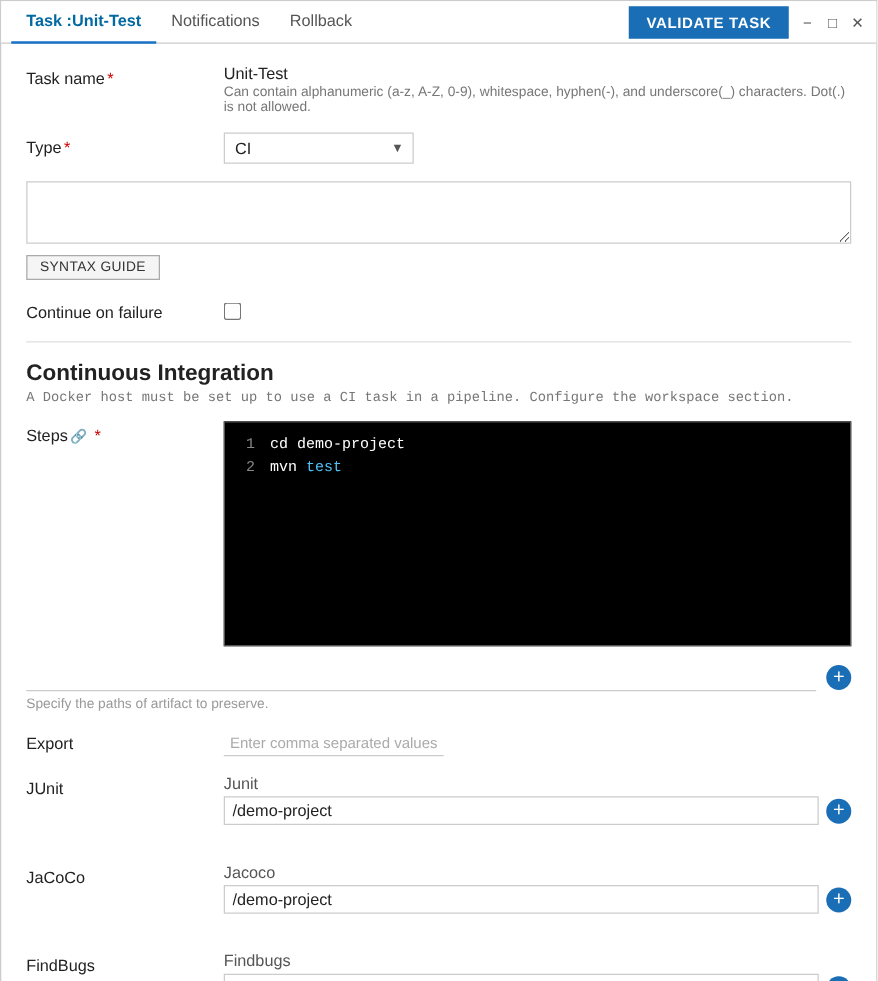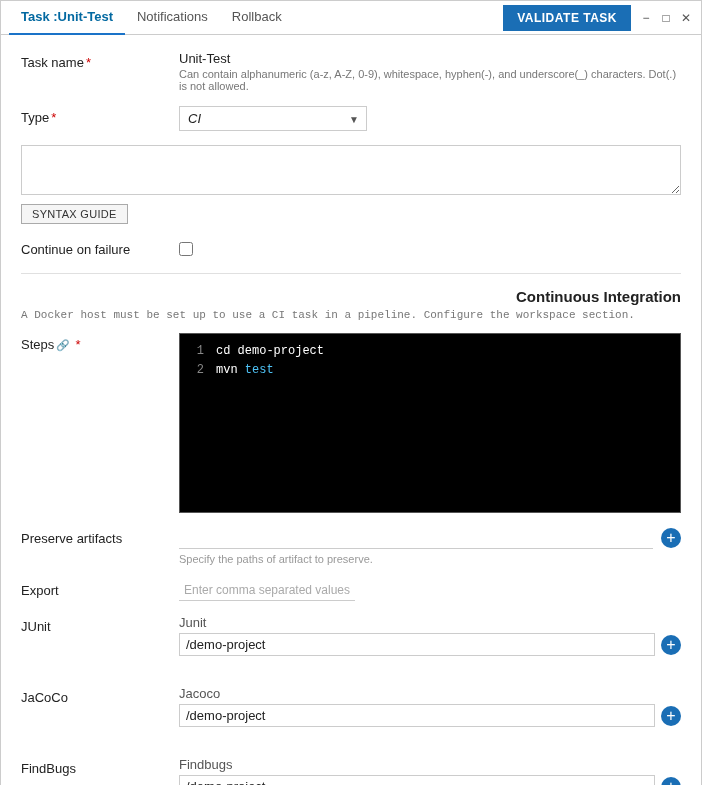--- a/index.html
+++ b/index.html
@@ -120,24 +120,23 @@
     .select-wrapper {
       position: relative;
       display: inline-block;
     }
     .form-select {
       appearance: none;
       border: 1px solid #ccc;
       background: #fff;
       padding: 4px 24px 4px 8px;
       font-size: 13px;
-      width: 188px;
-      cursor: pointer;
-      color: #222;
-      font-style: italic;
+      width: 152px;
+      cursor: pointer;
+      color: #222;
     }
     .select-arrow {
       position: absolute;
       right: 8px;
       top: 50%;
       transform: translateY(-50%);
       pointer-events: none;
       font-size: 10px;
       color: #555;
     }
@@ -161,25 +160,24 @@
       letter-spacing: 0.3px;
       color: #333;
     }
     .checkbox-input {
       width: 14px;
       height: 14px;
       margin-top: 4px;
       cursor: pointer;
     }
     .section-title {
-      font-size: 15px;
+      font-size: 18px;
       font-weight: bold;
       color: #222;
       margin-bottom: 4px;
-      text-align: right;
     }
     .section-hint {
       font-size: 11px;
       color: #777;
       margin-bottom: 12px;
       font-family: Liberation Mono, monospace;
     }
     .divider {
       border: none;
       border-top: 1px solid #e0e0e0;
@@ -355,21 +353,20 @@
           </div>
           <div class="code-line">
             <span class="line-num">2</span>
             <span class="code-mvn">mvn <span class="code-test">test</span></span>
           </div>
         </div>
       </div>
     </div>
 
     <div class="form-row">
-      <div class="form-label">Preserve artifacts</div>
       <div class="form-field">
         <div class="artifact-row">
           <input type="text" class="artifact-input" placeholder="" style="">
           <button class="add-btn">+</button>
         </div>
         <div class="field-hint-sm">Specify the paths of artifact to preserve.</div>
       </div>
     </div>
 
     <div class="form-row">

